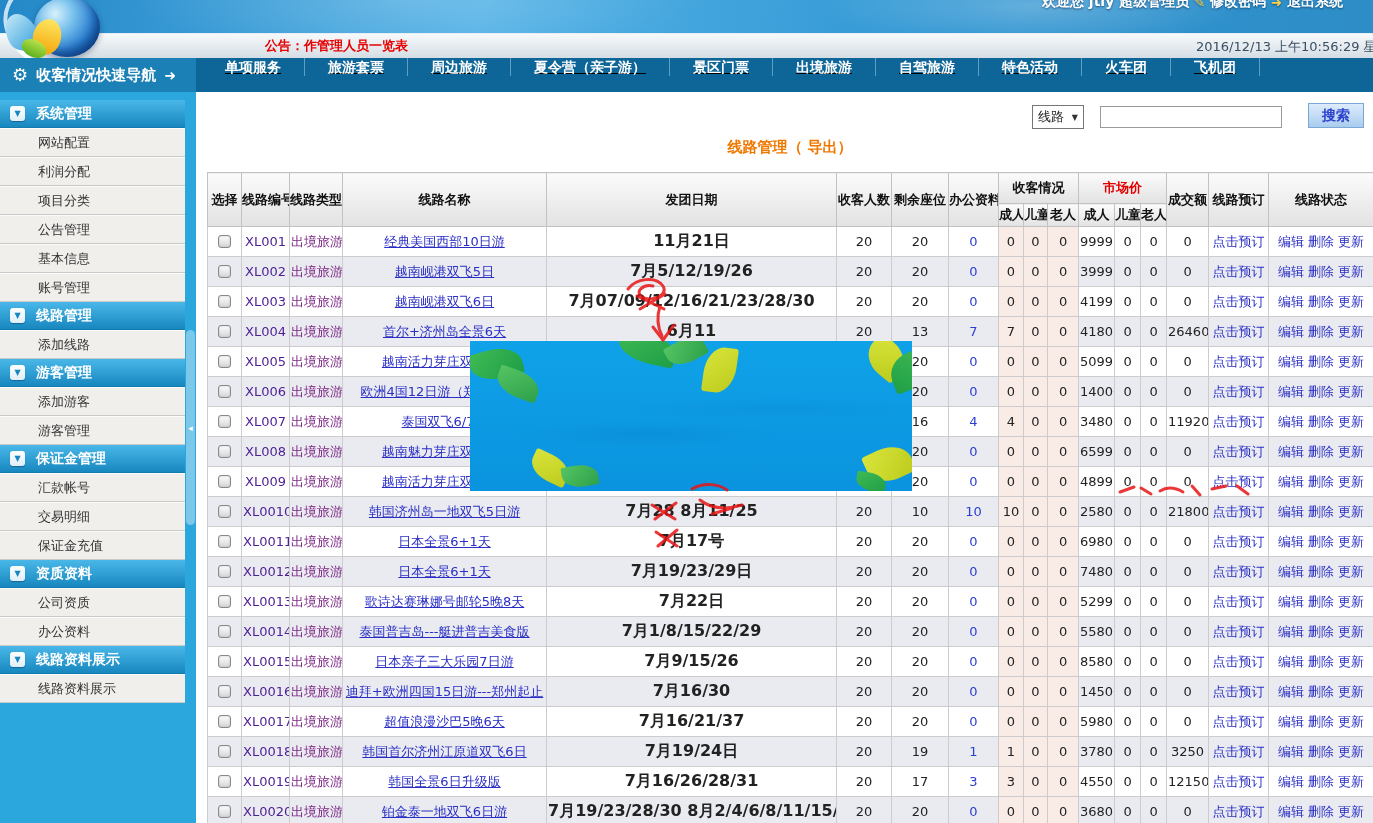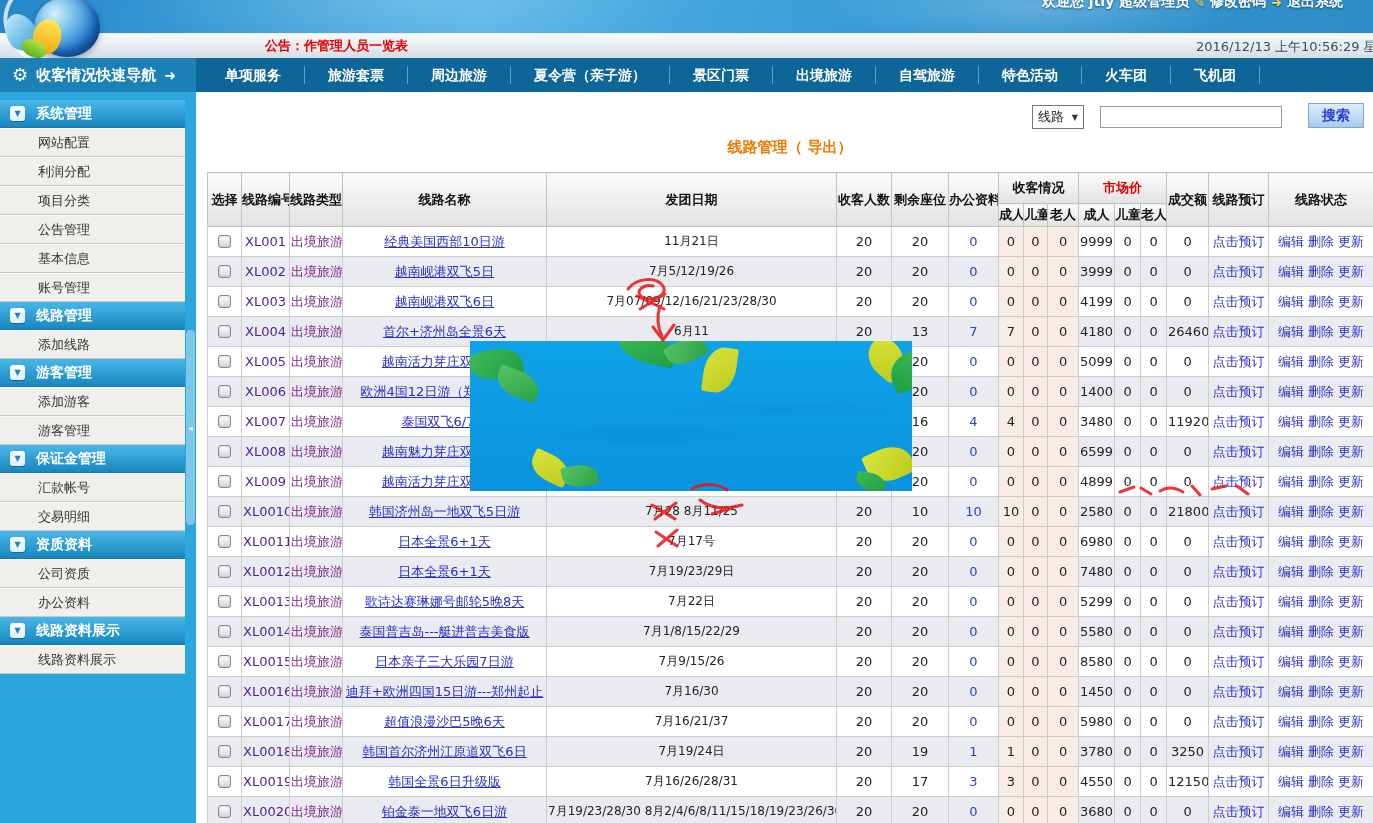--- a/index.html
+++ b/index.html
@@ -39,21 +39,21 @@
         background:linear-gradient(#ffe55e,#f2a50a);transform:rotate(14deg);}
   .logo-wing-green{left:15px;top:40px;width:26px;height:17px;border-radius:50%;
         background:linear-gradient(#b9e24a,#5cb01e);transform:rotate(24deg);}
 
   
   .navbar{position:absolute;left:0;top:58px;width:1373px;height:34px;background:#0e6598;display:flex;}
   .nav-left{width:196px;flex:0 0 196px;background:#1b80b5;color:#fff;font-weight:bold;font-size:15px;
             display:flex;align-items:center;gap:8px;padding-left:12px;cursor:pointer;}
   .gear{font-size:18px;line-height:1;}
   .nav-arrow{font-size:14px;}
-  .nav-tabs{flex:1;display:flex;align-items:center;padding-left:6px;overflow:hidden;}
+  .nav-tabs{flex:1;display:flex;align-items:flex-start;padding-left:6px;overflow:hidden;text-decoration:underline;}
   .nav-tab{color:#fff;font-weight:bold;font-size:14px;padding:0 23px;height:18px;line-height:18px;
            border-right:1px solid rgba(160,205,230,.55);cursor:pointer;white-space:nowrap;}
 
   
   .sidebar{position:absolute;left:0;top:92px;width:196px;height:731px;background:#2ba7dd;}
   .side-sections{position:absolute;left:0;top:8px;width:185px;}
   .sec-header{height:28px;background:linear-gradient(#49b7e8,#1787bf);color:#fff;font-weight:bold;
               font-size:14px;display:flex;align-items:center;gap:11px;padding-left:10px;
               border-bottom:1px solid #157aad;cursor:pointer;}
   .sec-icon{width:15px;height:15px;flex:0 0 15px;background:linear-gradient(#fff,#dfeef7);border-radius:3px;
@@ -86,21 +86,21 @@
   .grid thead tr:first-child th{height:31px;}
   .grid thead tr:last-child th{height:23px;}
   .grid th.red-h{color:#e10000;}
   .grid td{border:1px solid #ccc;text-align:center;height:30px;padding:0 1px;overflow:hidden;
         white-space:nowrap;}
   tr.odd td{background:#fff;} tr.even td{background:#e9ebf1;}
   .grid td.pink{background:#f9ece7;}
   .idc{color:#4c1d95;} .typec{color:#7b2483;}
   .name-link{color:#2a2ec4;text-decoration:underline;cursor:pointer;}
   .occ{color:#2a3fd0;cursor:pointer;}
-  .datec{font-size:12px;}
+  .datec{font-size:16px;font-weight:bold;}
   .lnk{color:#2a2ec4;text-decoration:none;cursor:pointer;margin:0 2px;}
   .cb{width:13px;height:13px;margin:0 auto;border:1px solid #8a8a8a;border-radius:3px;
       background:linear-gradient(#fdfdfd,#d6d6d6);box-shadow:inset 0 0 2px #bbb;cursor:pointer;}
 
   
   .overlay-ad{position:absolute;left:470px;top:341px;width:442px;height:150px;z-index:20;overflow:hidden;
       background:
         radial-gradient(ellipse 180px 18px at 40% 62%, rgba(0,70,150,.10), rgba(0,0,0,0) 70%),
         radial-gradient(ellipse 220px 16px at 70% 45%, rgba(0,70,150,.08), rgba(0,0,0,0) 70%),
         linear-gradient(180deg,#0fa2e9,#0a93de);
@@ -181,20 +181,21 @@
           <span>游客管理</span>
         </div>
         <div class="side-item">添加游客</div>
         <div class="side-item">游客管理</div>
         <div class="sec-header">
           <span class="sec-icon">▼</span>
           <span>保证金管理</span>
         </div>
         <div class="side-item">汇款帐号</div>
         <div class="side-item">交易明细</div>
+        <div class="side-item">保证金充值</div>
         <div class="sec-header">
           <span class="sec-icon">▼</span>
           <span>资质资料</span>
         </div>
         <div class="side-item">公司资质</div>
         <div class="side-item">办公资料</div>
         <div class="sec-header">
           <span class="sec-icon">▼</span>
           <span>线路资料展示</span>
         </div>

